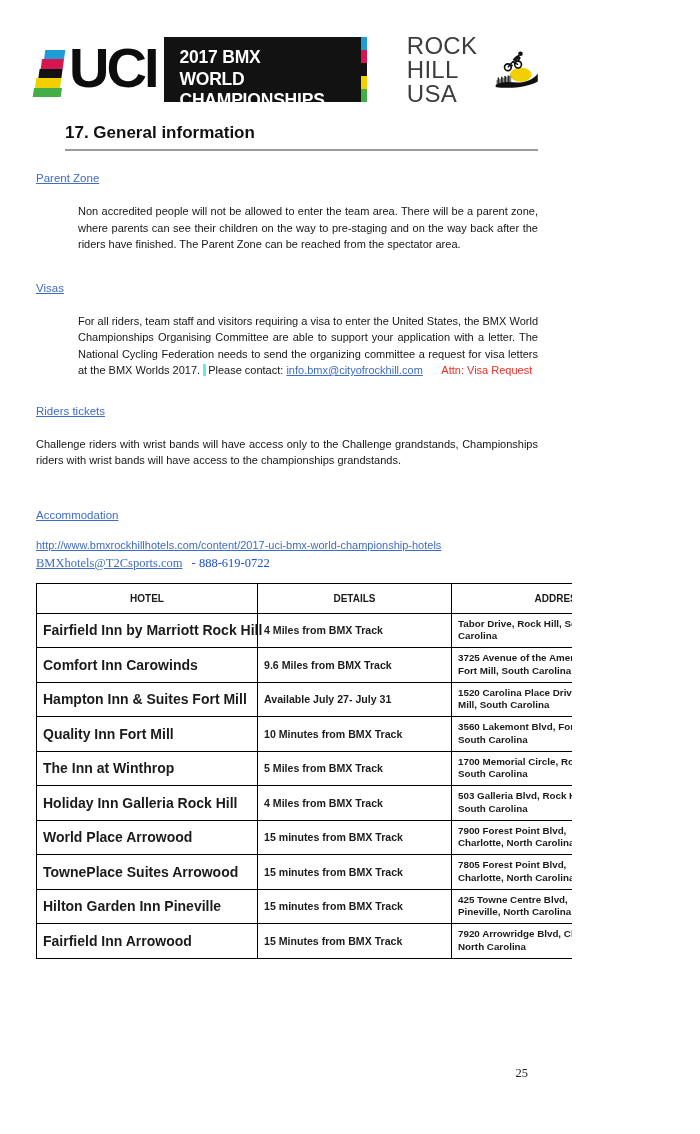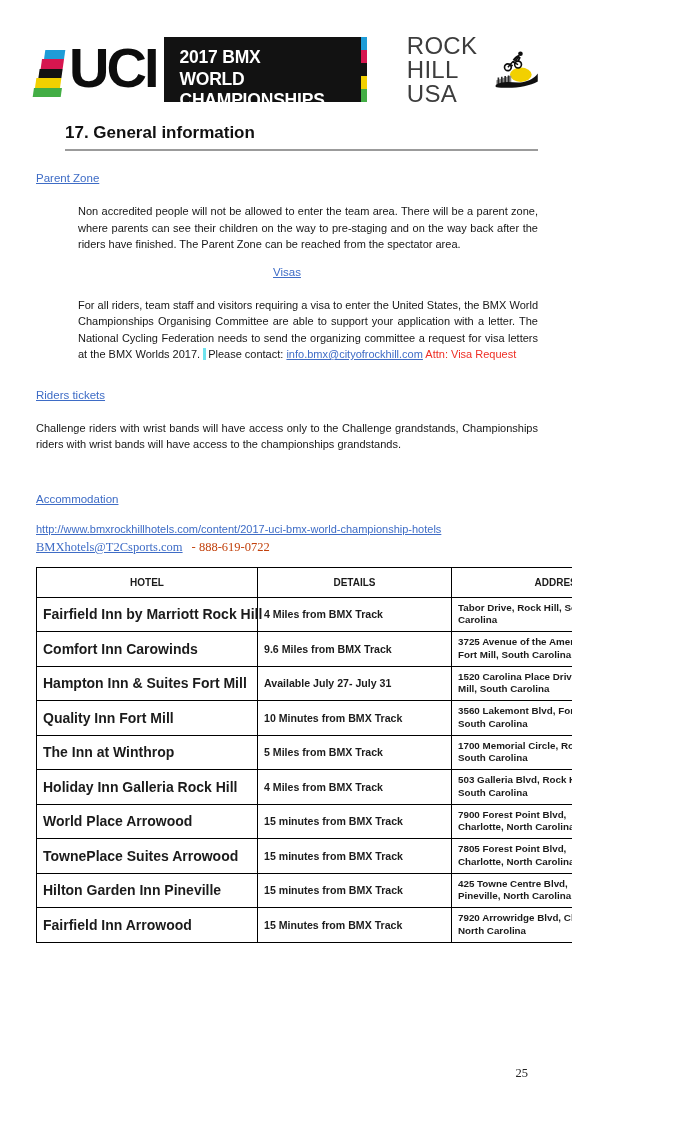--- a/index.html
+++ b/index.html
@@ -49,36 +49,36 @@
     border-bottom: 2px solid #9b9b9b;
     margin-left: 29px;
   }
 
   
   a.sec-link, a.inline-link {
     color: #3e6cc6; text-decoration: underline; cursor: pointer;
   }
   .sec-head { display: block; font-size: 11.5px; }
   .mt-parent { margin-top: 21px; }
-  .mt-visas  { margin-top: 13px; text-align: center; }
+  .mt-visas  { margin-top: 29px; }
   .mt-riders { margin-top: 26px; }
   .mt-accom  { margin-top: 40px; }
   p.body-text {
     font-size: 11px; line-height: 16.5px; text-align: justify; color: #161616;
   }
   .indented { margin-left: 42px; }
   .mt-para { margin-top: 19px; }
-  .red-text { color: #ee2e24; }
+  .red-text { color: #ee2e24; padding-left: 16px; }
   .caret {
     display: inline-block; width: 3px; height: 12px;
     background: #6fe3ee; vertical-align: -2px; margin-right: 2px;
   }
   .links-block { margin-top: 17px; font-size: 11px; line-height: 15px; }
   .serif-line { font-family: "Liberation Serif", serif; font-size: 12.5px; margin-top: 3px; }
-  .serif-line .phone { color: #c2410c; margin-left: 9px; }
+  .serif-line .phone { color: #1d4ed8; margin-left: 9px; }
 
   
   table.hotels {
     margin-top: 12px;
     border-collapse: collapse;
     width: 630px;
     table-layout: fixed;
   }
   table.hotels th, table.hotels td { border: 1px solid #000; }
   table.hotels th {

